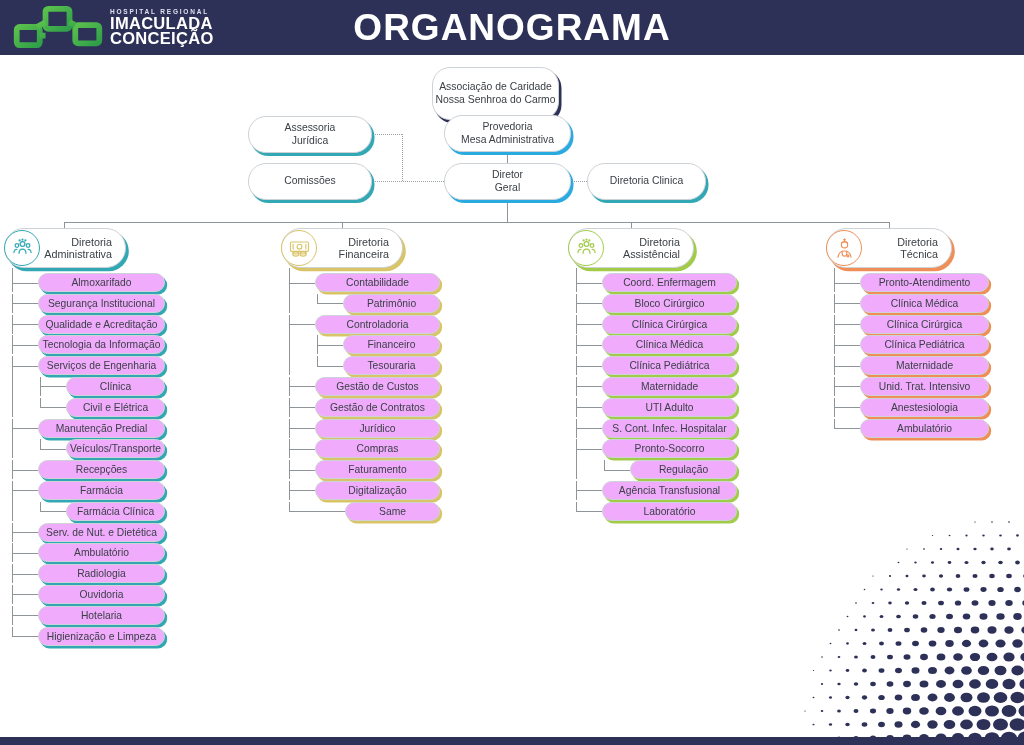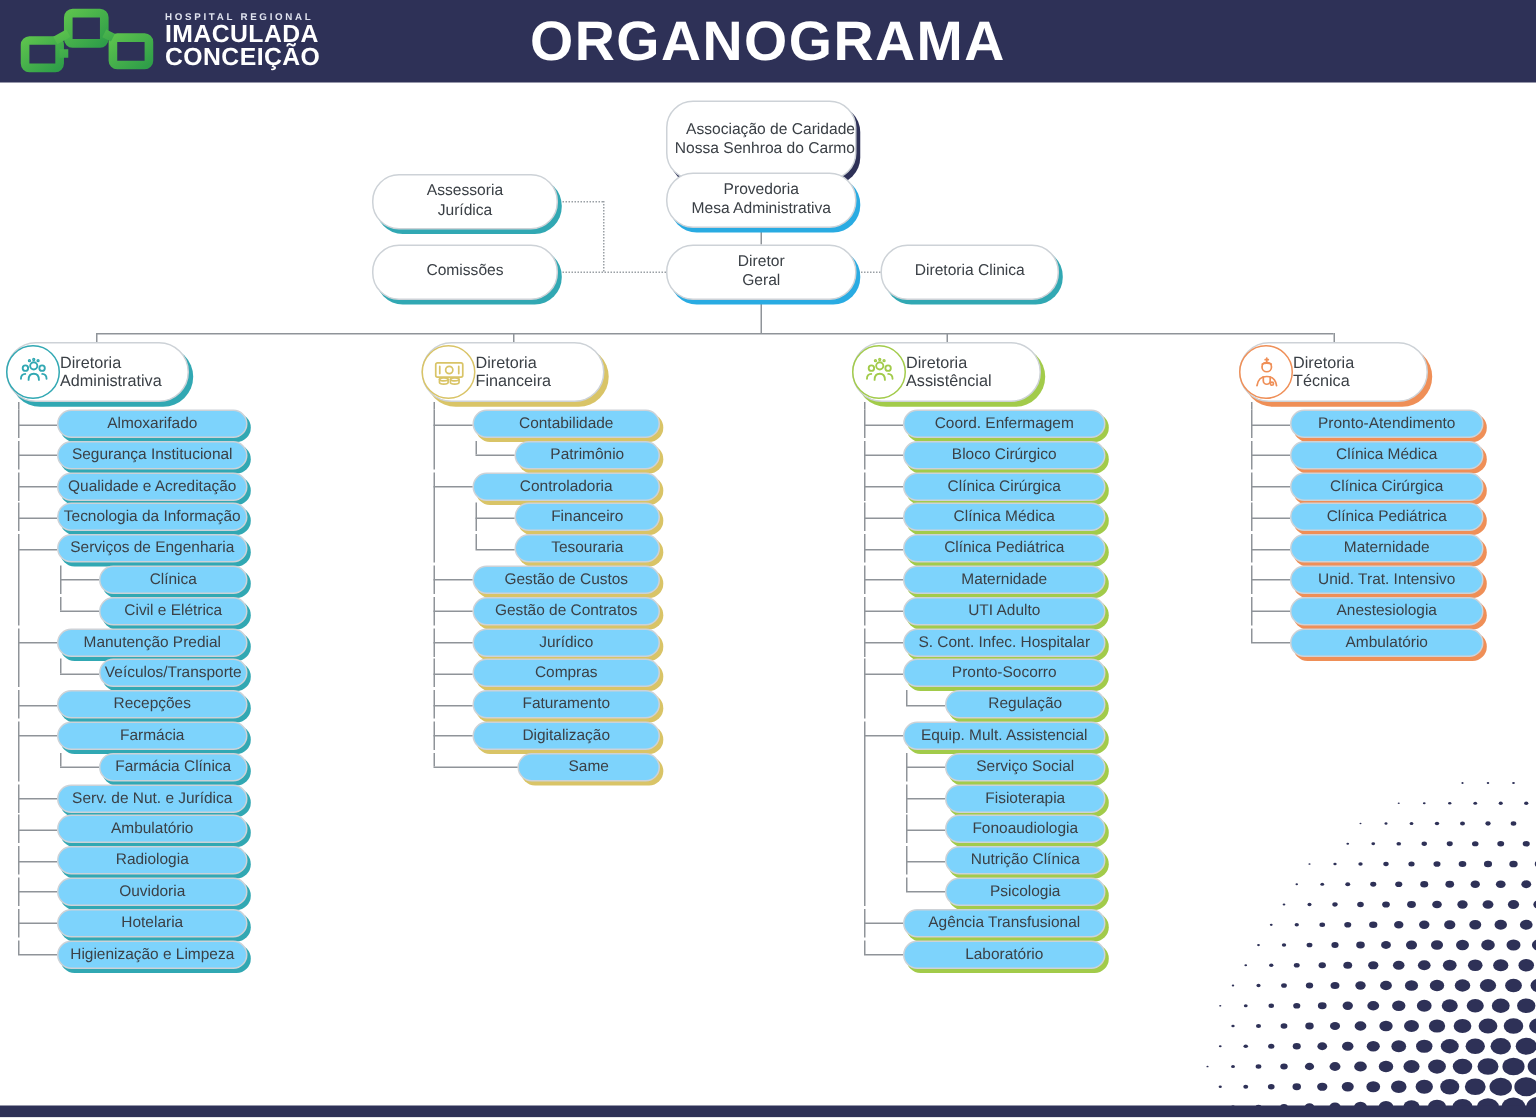--- a/index.html
+++ b/index.html
@@ -24,56 +24,56 @@
   .hline.dot{border-top:1.5px dotted #9aa0a5;}
 
   
   .tnode{position:absolute;display:flex;flex-direction:column;align-items:center;justify-content:center;
          box-sizing:border-box;background:#fff;border:1px solid var(--node-border,#CDD2D7);
          border-radius:18px;height:37px;font-size:10.4px;line-height:12.5px;
          color:var(--text,#3B4046);text-align:center;}
   .sh-navy{box-shadow:2.5px 3px 0 var(--navy,#2E3157);}
   .sh-blue{box-shadow:2.5px 3px 0 var(--blue,#29ABE2);}
   .sh-teal{box-shadow:2.5px 3px 0 var(--teal,#31A8B3);}
-  #node-association{left:444px;top:67px;width:127px;height:53px;align-items:flex-end;}
+  #node-association{left:432px;top:67px;width:127px;height:53px;}
   #node-provedoria {left:444px;top:115px;width:127px;}
   #node-assessoria {left:248px;top:116px;width:124px;}
   #node-comissoes  {left:248px;top:163px;width:124px;}
   #node-diretor    {left:444px;top:163px;width:127px;}
   #node-clinica    {left:587px;top:163px;width:119px;}
 
   
   .branch{position:absolute;top:228px;}
   #branch-0{left:4px;width:161px;}
   #branch-1{left:281px;width:159px;}
   #branch-2{left:568px;width:169px;}
   #branch-3{left:826px;width:163px;}
   .bhead{position:relative;display:flex;align-items:center;height:40px;box-sizing:border-box;background:#fff;
          border:1px solid var(--node-border,#CDD2D7);border-radius:20px;
          box-shadow:2.8px 3.2px 0 var(--accent);width:122px;}
   #branch-2 .bhead,#branch-3 .bhead{width:126px;}
   .bicon{width:36px;height:36px;box-sizing:border-box;border-radius:50%;border:1.5px solid var(--accent);
          background:#fff;display:flex;align-items:center;justify-content:center;flex:none;margin-left:-1px;}
-  .btitle{flex:1;text-align:left;font-size:10.8px;line-height:12.5px;color:var(--text,#3B4046);padding-right:2px;}
+  .btitle{flex:1;text-align:right;font-size:10.8px;line-height:12.5px;color:var(--text,#3B4046);padding-right:13px;}
 
   .tree,.tree ul{list-style:none;margin:0;padding:0;}
   .tree{position:relative;margin:5px 0 0 8px;}
   .tree::before{content:'';position:absolute;left:0;top:-5px;height:5px;width:0;
                 border-left:1px solid var(--line-gray,#8F9499);}
   .tree li{position:relative;padding-left:26px;}
   .tree li::before{content:'';position:absolute;left:0;top:9.5px;width:26px;
                    border-top:1px solid var(--line-gray,#8F9499);}
   .tree li::after{content:'';position:absolute;left:0;top:0;height:100%;
                   border-left:1px solid var(--line-gray,#8F9499);}
   .tree li:last-child::after{height:9.5px;}
   .tree ul.subtree{margin-left:2px;}
   .tree li.indent::before{width:56px;}
   .tree li.indent .node{margin-left:30px;}
   .node{height:19px;margin-bottom:1.8px;display:flex;align-items:center;justify-content:center;
-        box-sizing:border-box;background:#7dd3fc;border:1px solid var(--node-border,#CDD2D7);
+        box-sizing:border-box;background:#f0abfc;border:1px solid var(--node-border,#CDD2D7);
         border-radius:10px;box-shadow:2.2px 2.6px 0 var(--accent);
         font-size:10.3px;color:var(--text,#3B4046);white-space:nowrap;overflow:hidden;padding:0 4px;text-align:right;}
 
   #dots{position:absolute;right:-2px;bottom:7px;width:250px;height:250px;pointer-events:none;}
 </style>
 </head>
 <body>
 
 <div id="page">
 
@@ -196,21 +196,21 @@
         </li>
         <li>
           <div class="node">Farmácia</div>
           <ul class="subtree">
             <li>
               <div class="node">Farmácia Clínica</div>
             </li>
           </ul>
         </li>
         <li>
-          <div class="node">Serv. de Nut. e Jurídica</div>
+          <div class="node">Serv. de Nut. e Dietética</div>
         </li>
         <li>
           <div class="node">Ambulatório</div>
         </li>
         <li>
           <div class="node">Radiologia</div>
         </li>
         <li>
           <div class="node">Ouvidoria</div>
         </li>
@@ -328,40 +328,20 @@
           <div class="node">UTI Adulto</div>
         </li>
         <li>
           <div class="node">S. Cont. Infec. Hospitalar</div>
         </li>
         <li>
           <div class="node">Pronto-Socorro</div>
           <ul class="subtree">
             <li>
               <div class="node">Regulação</div>
-            </li>
-          </ul>
-        </li>
-        <li>
-          <div class="node">Equip. Mult. Assistencial</div>
-          <ul class="subtree">
-            <li>
-              <div class="node">Serviço Social</div>
-            </li>
-            <li>
-              <div class="node">Fisioterapia</div>
-            </li>
-            <li>
-              <div class="node">Fonoaudiologia</div>
-            </li>
-            <li>
-              <div class="node">Nutrição Clínica</div>
-            </li>
-            <li>
-              <div class="node">Psicologia</div>
             </li>
           </ul>
         </li>
         <li>
           <div class="node">Agência Transfusional</div>
         </li>
         <li>
           <div class="node">Laboratório</div>
         </li>
       </ul>

